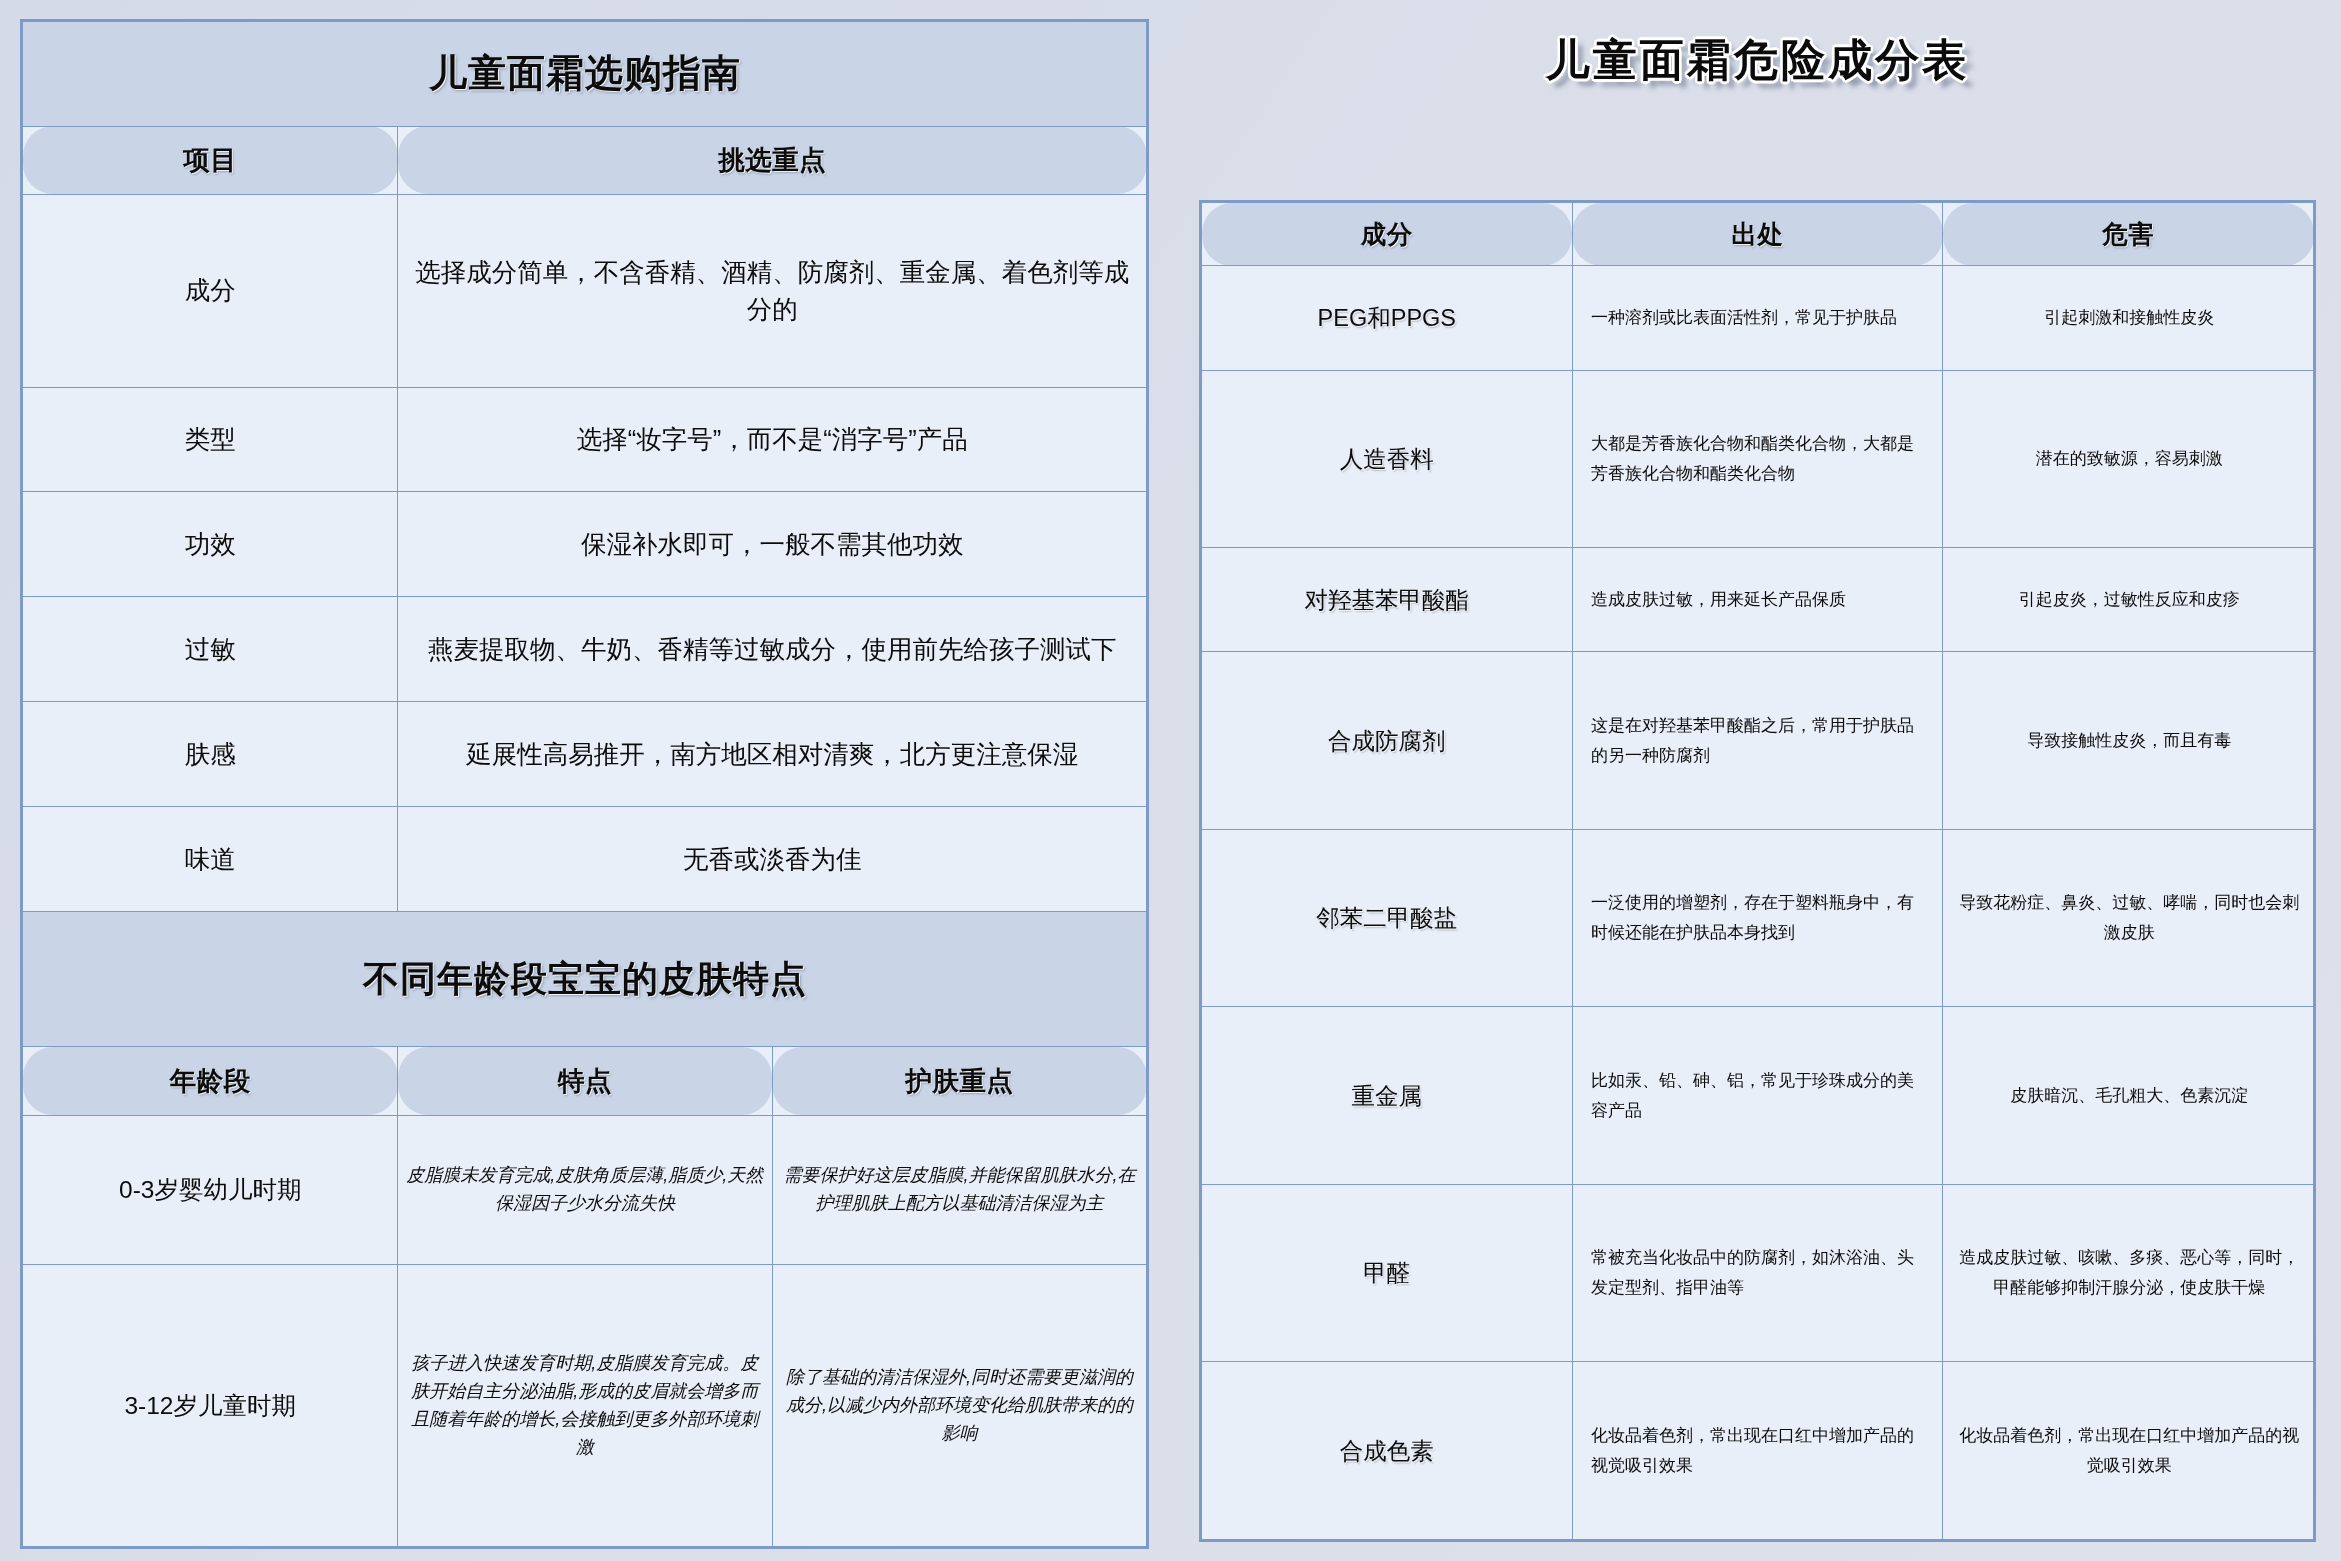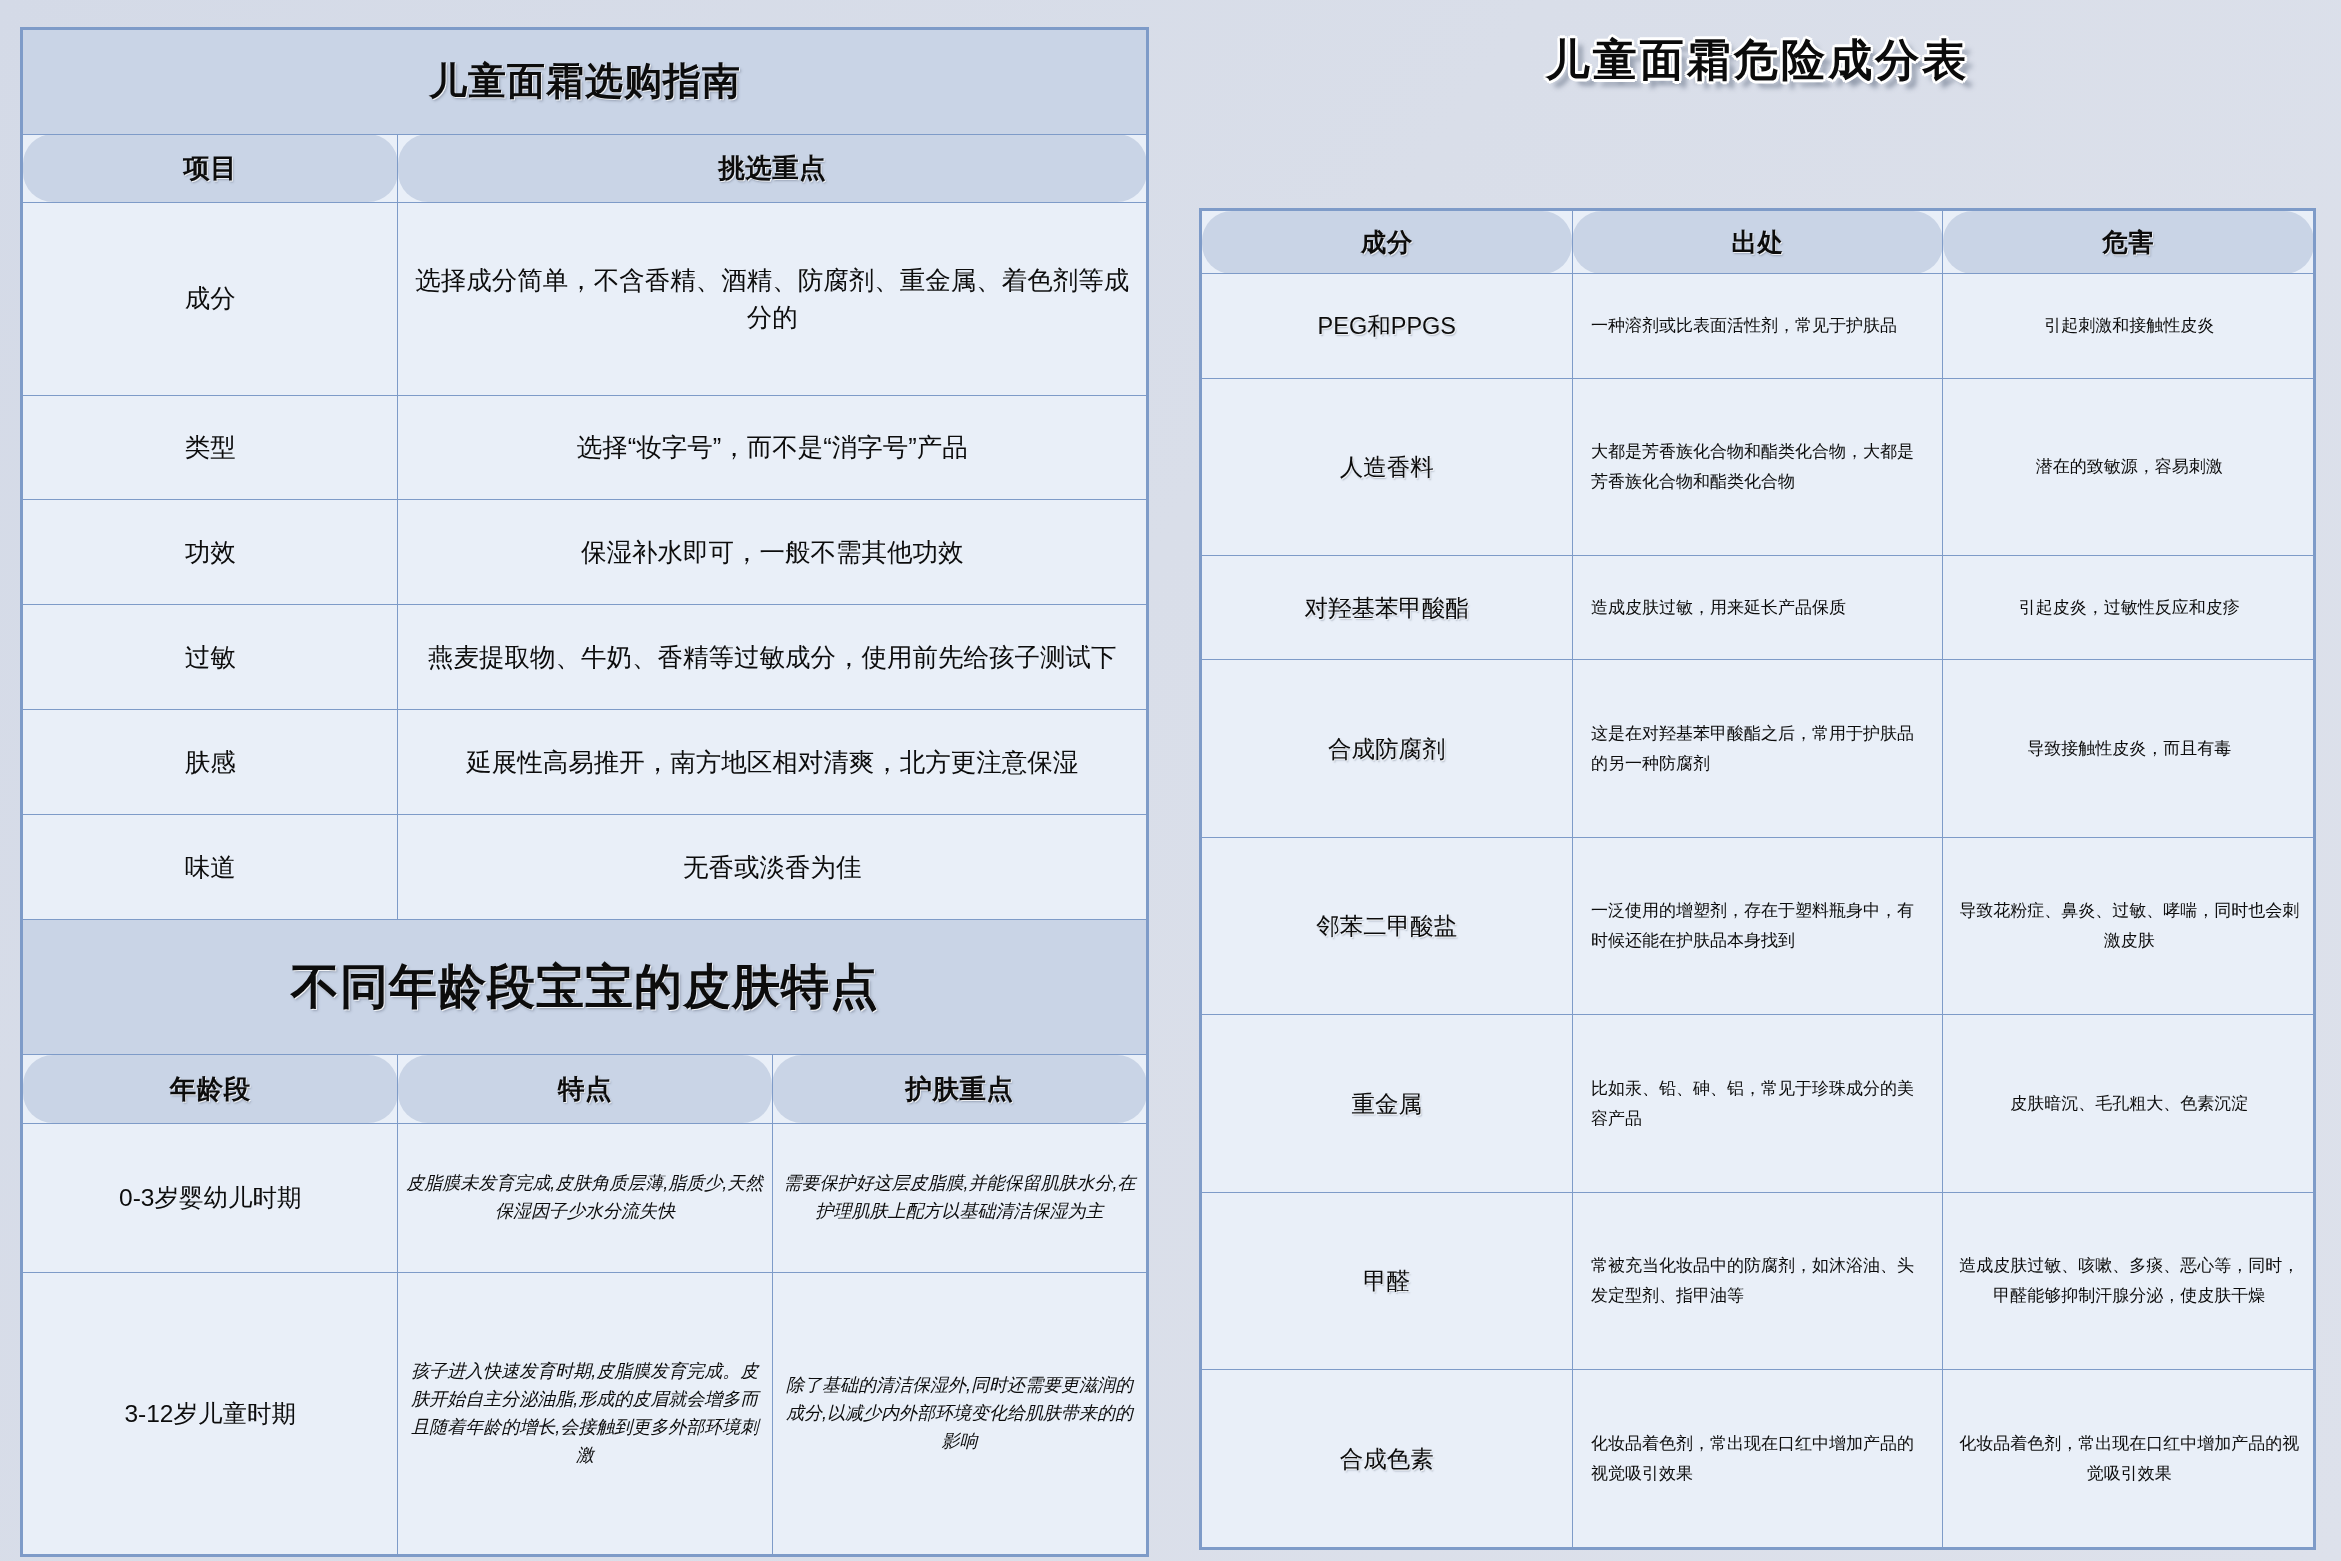--- a/index.html
+++ b/index.html
@@ -15,21 +15,20 @@
     overflow: hidden;
     background: linear-gradient(125deg, #d4dae7 0%, #d9dee9 45%, #dde1eb 100%);
   }
 
   
   .panel {
     position: absolute;
     box-sizing: border-box;
     border: 2.6px solid #7e9bc8;
     background: #e9eff8;
-    margin-top: 8px;
   }
   table.grid {
     border-collapse: collapse;
     width: 100%;
     height: 100%;
     table-layout: fixed;
   }
   table.grid td, table.grid th {
     border: 1.5px solid #7e9bc8;
     padding: 3.1px 7.1px;
@@ -53,21 +52,21 @@
   }
 
   
   #left-panel {
     left: 20.4px;
     top: 19.4px;
     width: 1129px;
     height: 1530px;
   }
   #left-panel .titlecell.t1 { font-size: 38px; height: 97px; }
-  #left-panel .titlecell.t2 { font-size: 48px; height: 128px; }
+  #left-panel .titlecell.t2 { font-size: 36px; height: 128px; }
   #left-panel .hdr { font-size: 26.5px; height: 61px; }
   #left-panel td.key    { font-size: 25.5px; width: 296px; }
   #left-panel td.val    { font-size: 25.5px; line-height: 1.45; }
   #left-panel td.agekey { font-size: 24.5px; width: 325px; }
   #left-panel td.agecell{ font-size: 18px; line-height: 1.55; font-style: italic; }
 
   
   #right-title {
     position: absolute;
     left: 1199px;

